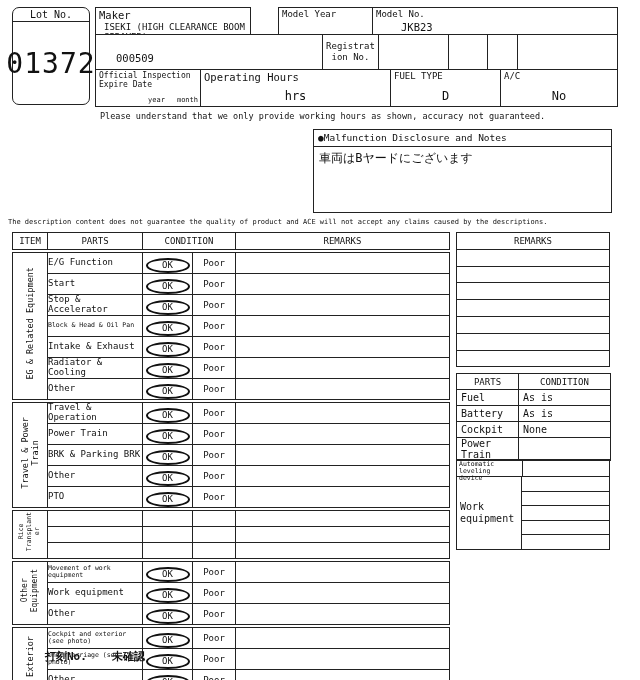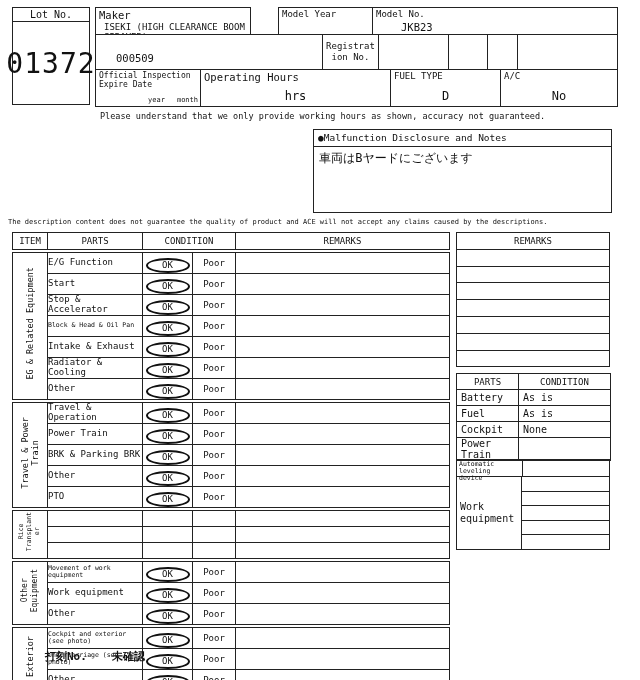--- a/index.html
+++ b/index.html
@@ -70,21 +70,21 @@
   .wp-rows .wr:last-child{border-bottom:none;}
 
   .footer-label{position:absolute;left:45px;top:649px;font-size:11px;font-weight:bold;}
   .footer-value{position:absolute;left:112px;top:649px;font-size:11px;font-weight:bold;}
 </style>
 </head>
 <body>
 
 <div class="sheet">
 
-  <div class="cell" style="left:12px;top:7px;width:78px;height:98px;">
+  <div class="cell" style="left:12px;top:7px;width:78px;height:98px;border-radius:7px;">
     <div class="lot-head">Lot No.</div>
     <div class="lot-num">01372</div>
   </div>
 
   <div class="cell" style="left:95px;top:7px;width:156px;height:28px;">
     <div class="lbl big">Maker</div>
     <div class="val" style="left:8px;top:14px;font-size:9px;">ISEKI (HIGH CLEARANCE BOOM SPRAYER)</div>
   </div>
   <div class="cell" style="left:278px;top:7px;width:95px;height:28px;">
     <div class="lbl">Model Year</div>
@@ -382,25 +382,25 @@
     <colgroup>
         <col class="pc-l">
         <col class="pc-r">
       </colgroup>
     <tbody>
         <tr>
       <th>PARTS</th>
       <th>CONDITION</th>
     </tr>
     <tr>
-      <td>Battery</td>
+      <td>Fuel</td>
       <td>As is</td>
     </tr>
     <tr>
-      <td>Fuel</td>
+      <td>Battery</td>
       <td>As is</td>
     </tr>
     <tr>
       <td>Cockpit</td>
       <td>None</td>
     </tr>
     <tr>
       <td>Power Train</td>
       <td></td>
     </tr>

